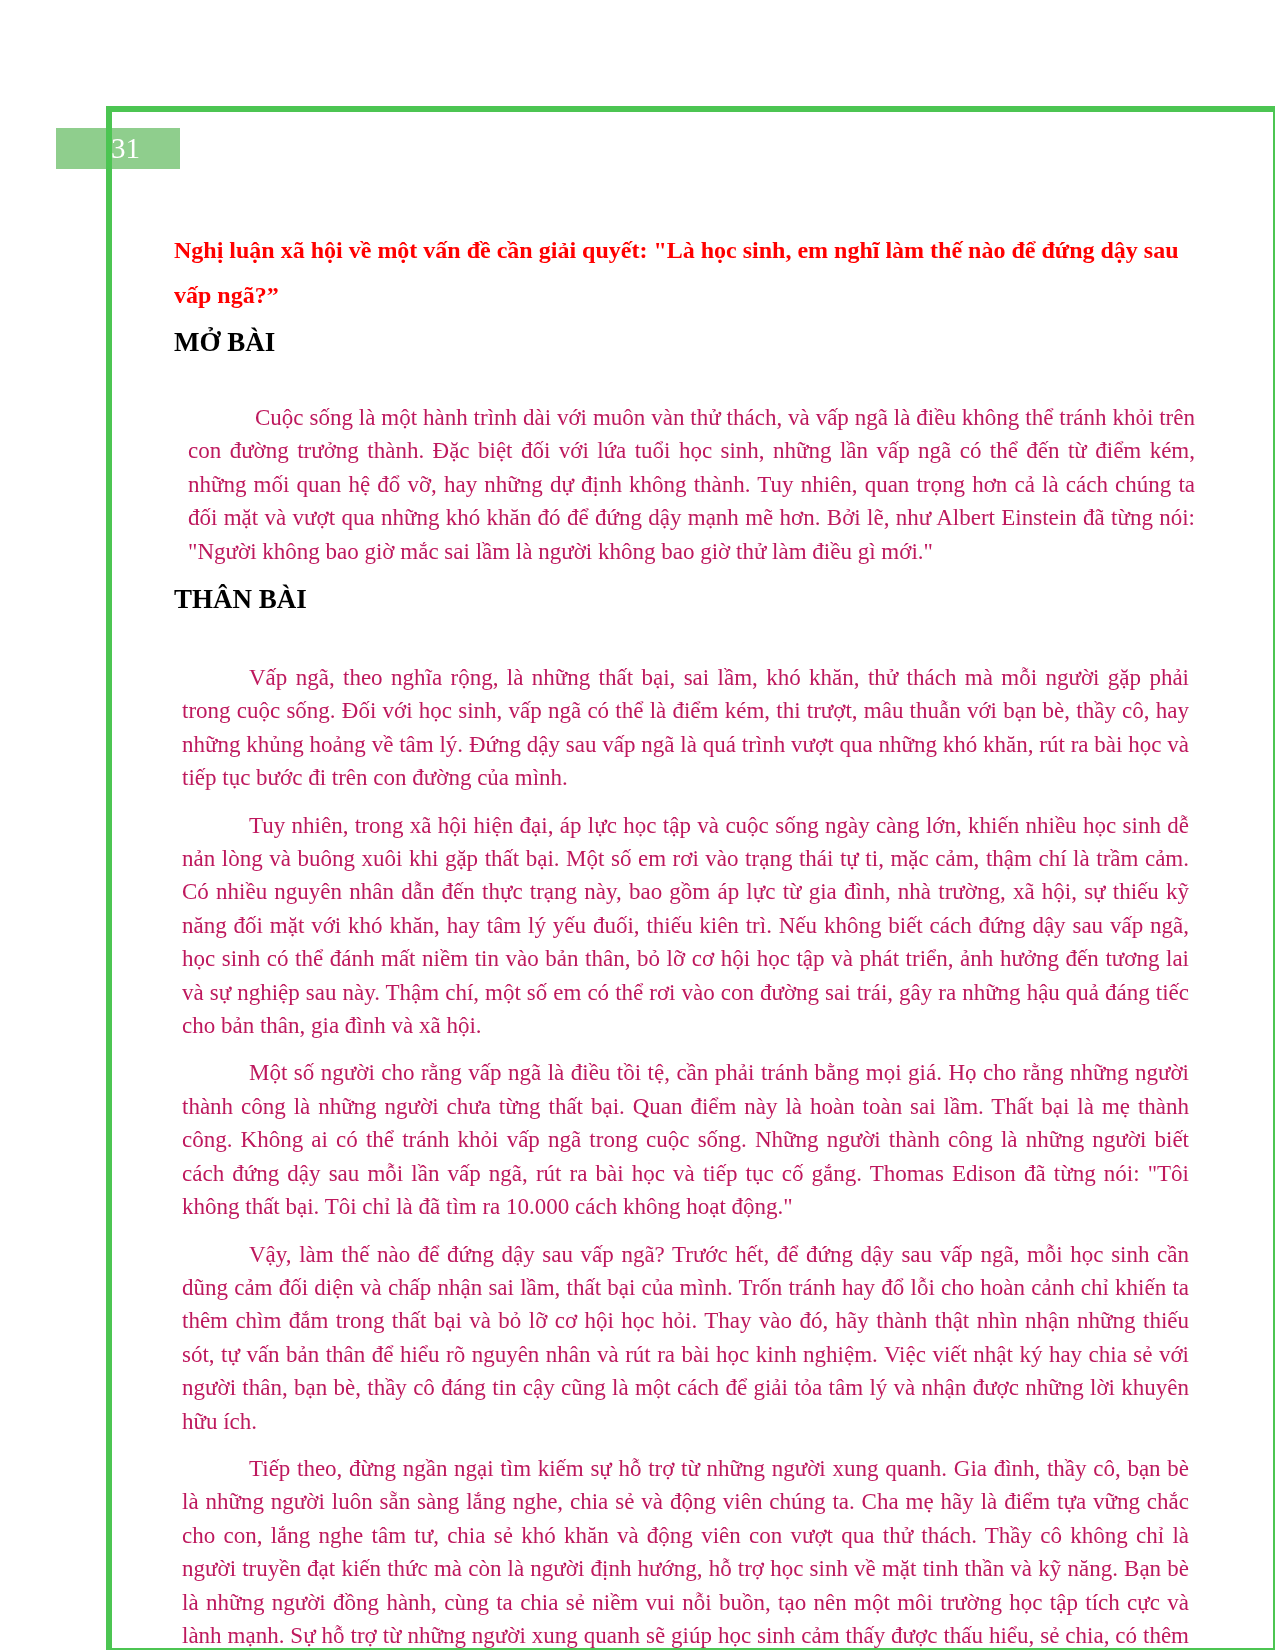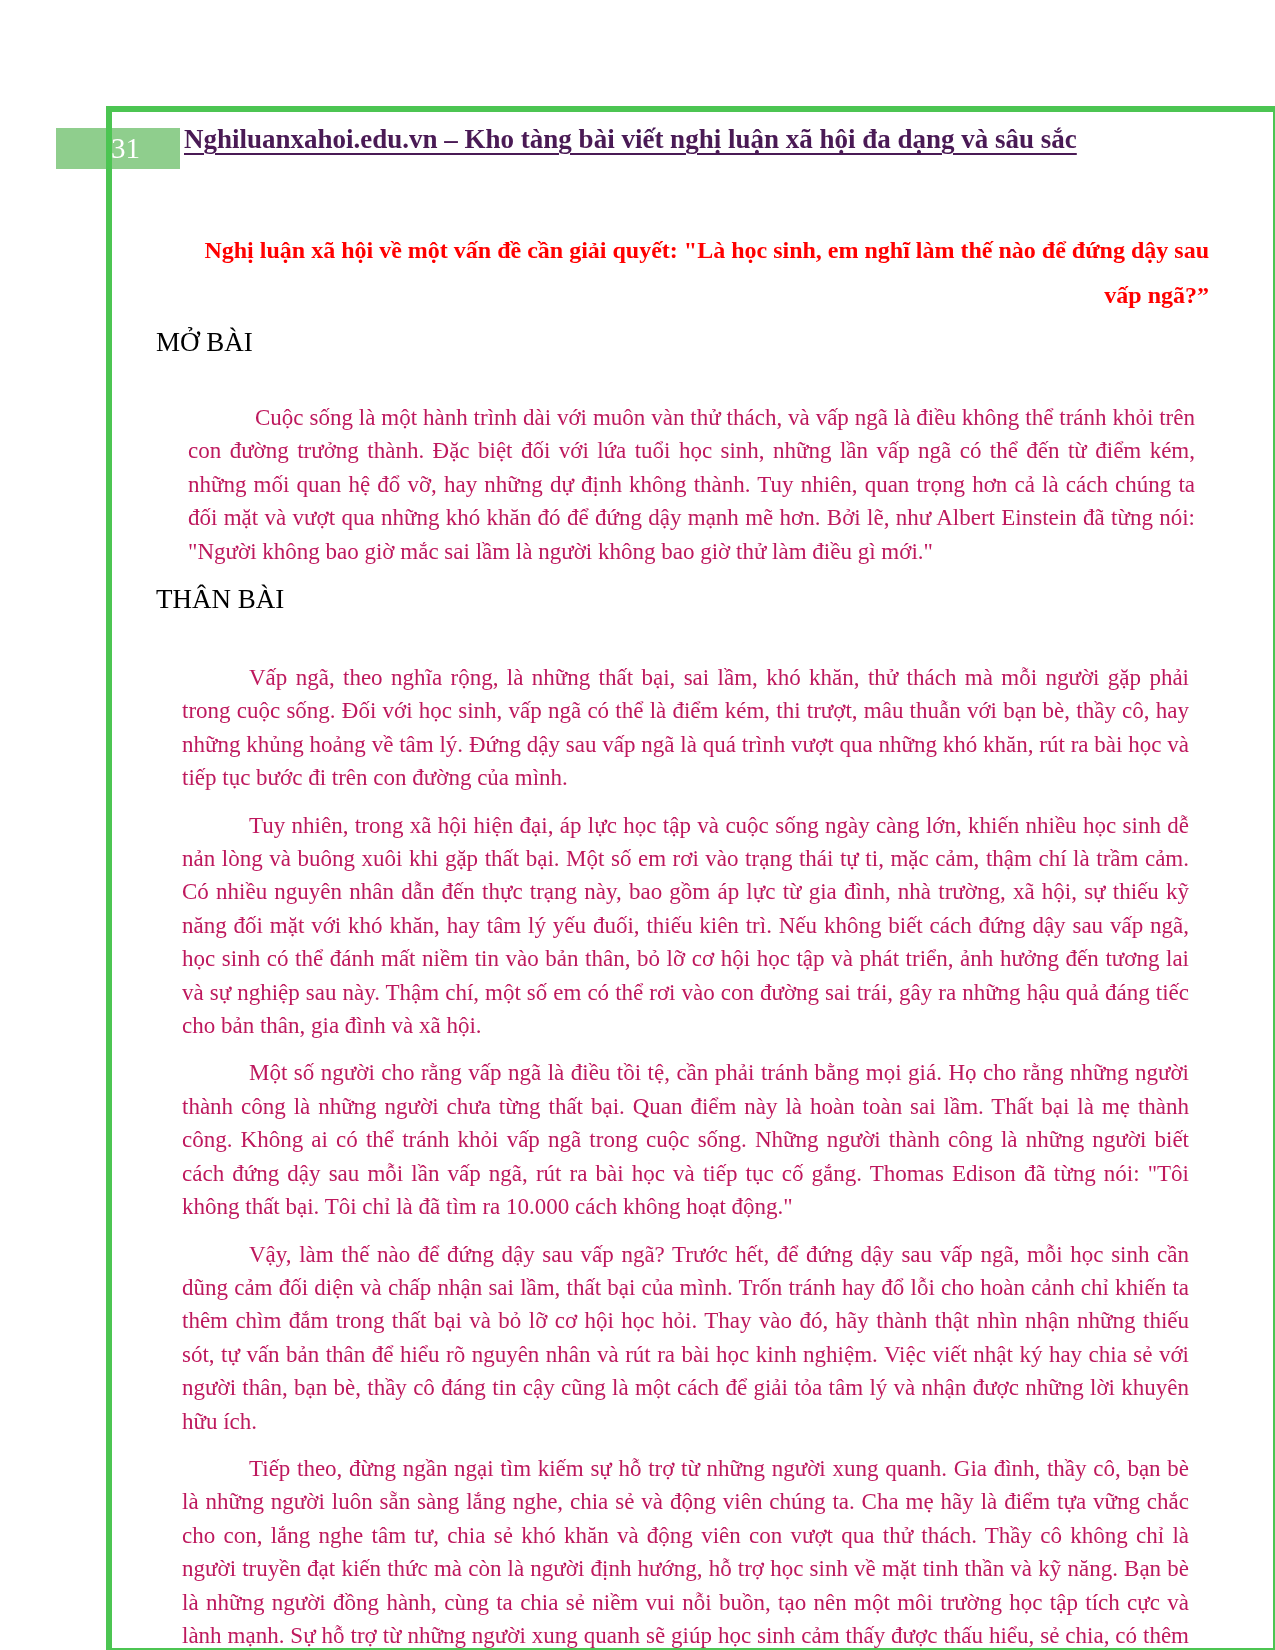--- a/index.html
+++ b/index.html
@@ -65,28 +65,28 @@
   .doc-title {
     position: absolute;
     left: 118px;
     top: 172px;
     width: 1035px;
     z-index: 5;
     color: #ff0000;
     font-weight: bold;
     font-size: 24px;
     line-height: 45px;
-    text-align: right;
+    text-align: left;
   }
   .sec-heading {
     position: absolute;
-    left: 100px;
+    left: 118px;
     z-index: 5;
     color: #000000;
-    font-weight: normal;
+    font-weight: bold;
     font-size: 27px;
     line-height: 1.2;
   }
   .h1pos { top: 270px; }
   .h2pos { top: 527px; }
   .para {
     color: #be185d;
     font-size: 23px;
     line-height: 33.4px;
     text-align: justify;
@@ -111,21 +111,20 @@
 <body>
 
 <div class="page">
 
   <div class="badge">
     <span class="badge-num">31</span>
   </div>
 
   <div class="frame"></div>
 
-  <div class="site-header">Nghiluanxahoi.edu.vn – Kho tàng bài viết nghị luận xã hội đa dạng và sâu sắc</div>
 
   <div class="doc-title">Nghị luận xã hội về một vấn đề cần giải quyết: "Là học sinh, em nghĩ làm thế nào để đứng dậy sau vấp ngã?”</div>
 
   <h2 class="sec-heading h1pos">MỞ BÀI</h2>
 
   <div class="intro-block">
     <p class="para">Cuộc sống là một hành trình dài với muôn vàn thử thách, và vấp ngã là điều không thể tránh khỏi trên con đường trưởng thành. Đặc biệt đối với lứa tuổi học sinh, những lần vấp ngã có thể đến từ điểm kém, những mối quan hệ đổ vỡ, hay những dự định không thành. Tuy nhiên, quan trọng hơn cả là cách chúng ta đối mặt và vượt qua những khó khăn đó để đứng dậy mạnh mẽ hơn. Bởi lẽ, như Albert Einstein đã từng nói: "Người không bao giờ mắc sai lầm là người không bao giờ thử làm điều gì mới."</p>
   </div>
 
   <h2 class="sec-heading h2pos">THÂN BÀI</h2>

